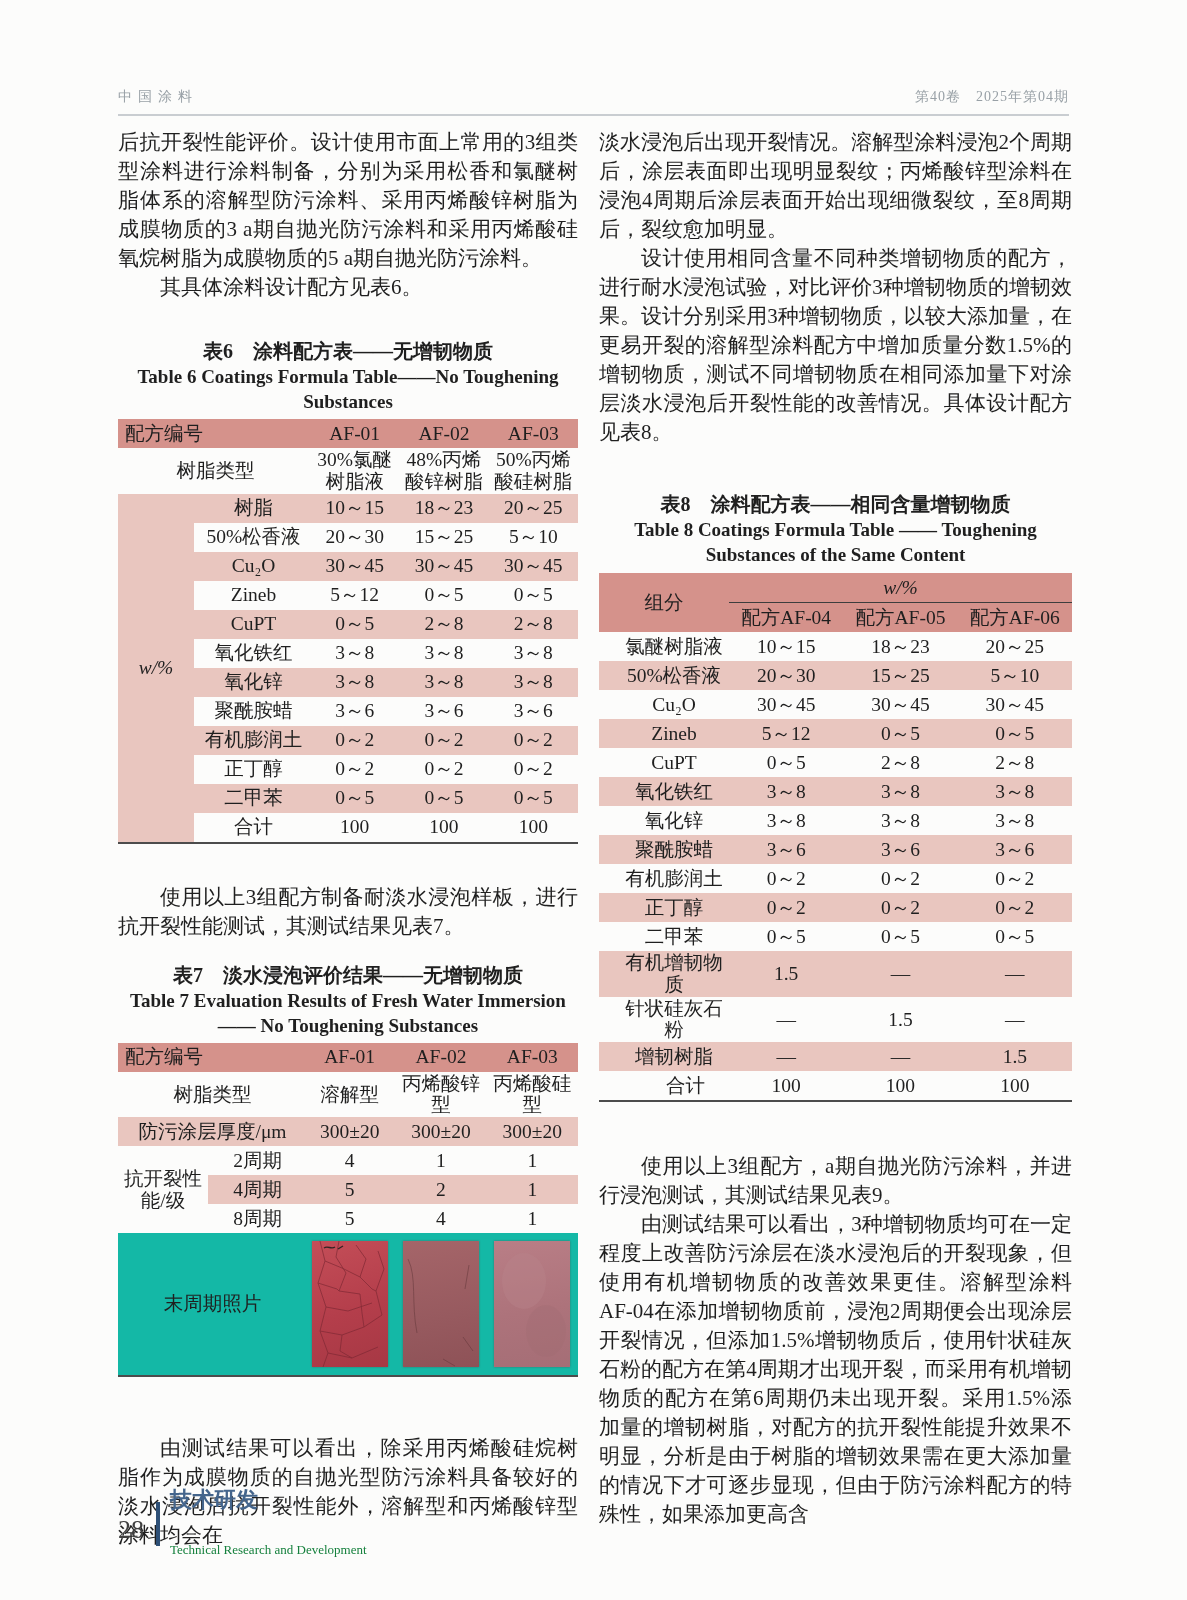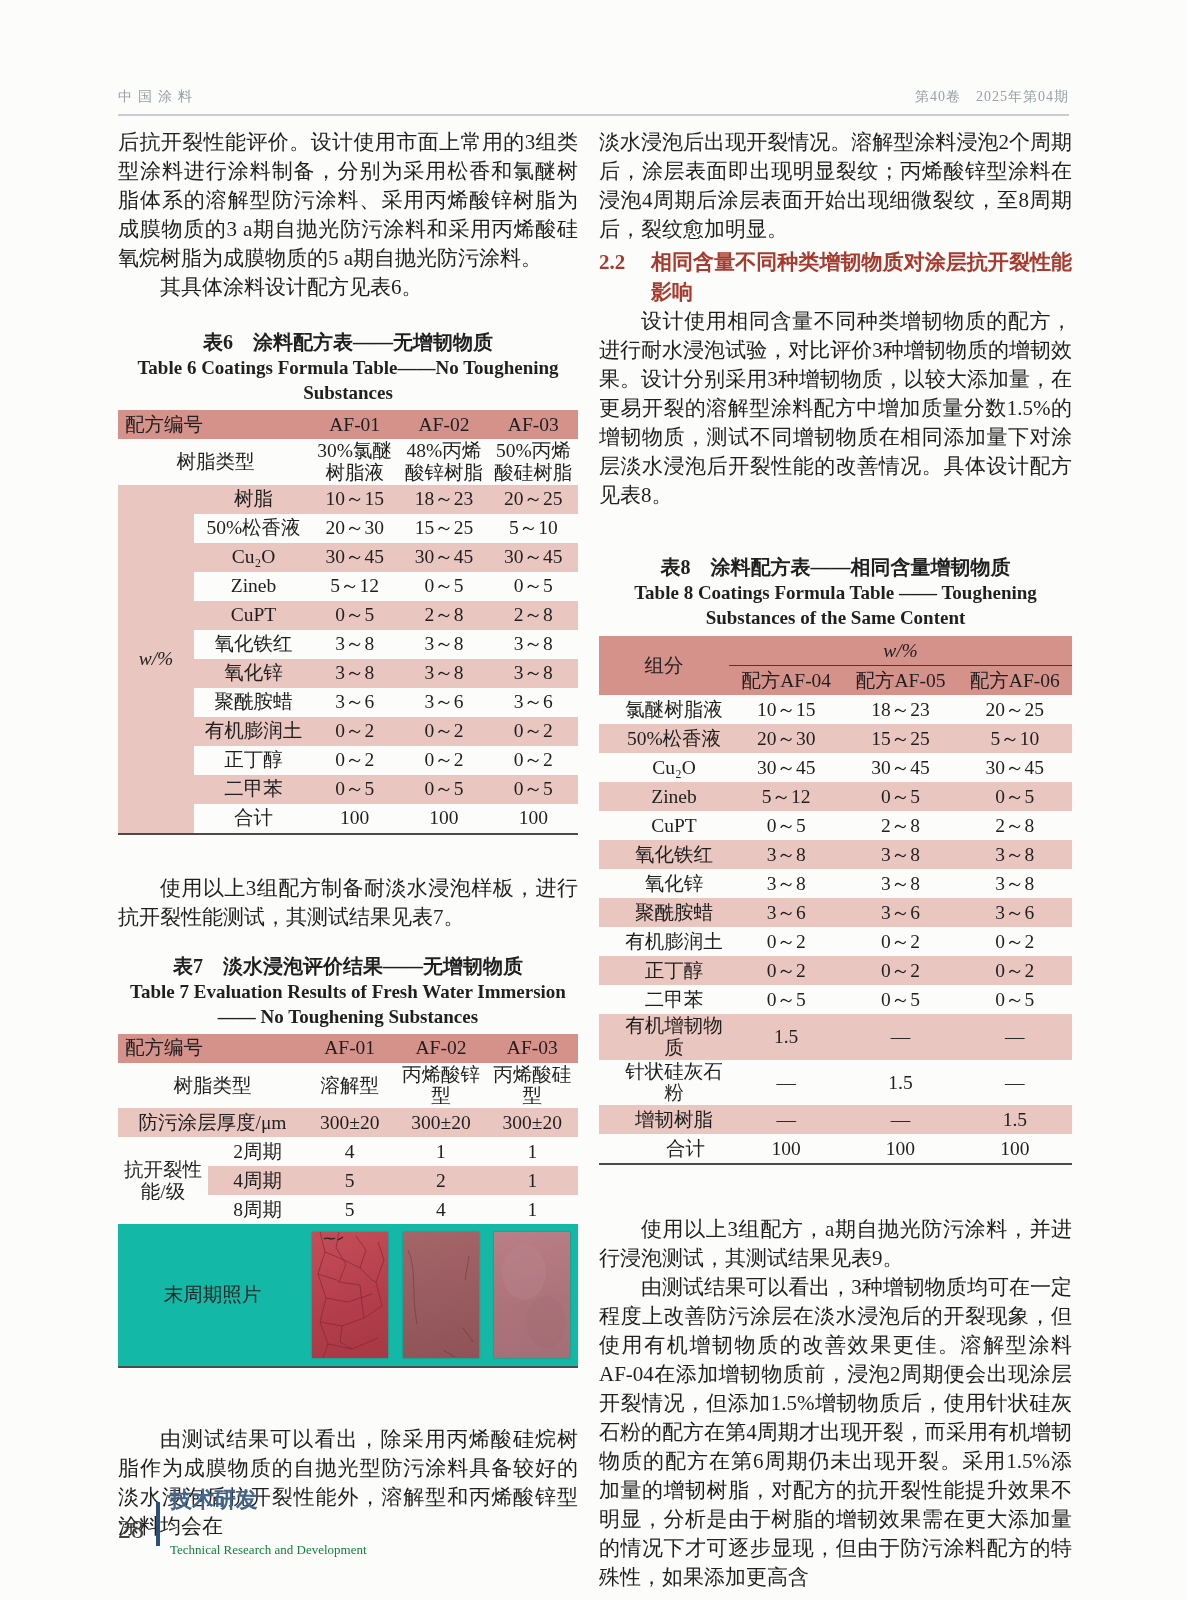--- a/index.html
+++ b/index.html
@@ -54,21 +54,21 @@
   .p2{background:linear-gradient(170deg,#a56569 0%,#975a5f 60%,#8e5257 100%);}
   .p3{background:linear-gradient(170deg,#b97e86 0%,#ad737b 55%,#a56e76 100%);}
   
   .page-foot{position:absolute;left:118px;top:1488px;display:flex;align-items:center;}
   .pageno{color:#404040;font-size:26px;margin-right:12px;line-height:1;position:relative;top:6px;}
   .foot-bar{width:4px;height:44px;background:#2e5077;margin-right:10px;}
   .foot-right{display:flex;flex-direction:column;justify-content:flex-end;gap:29px;}
   .dept-zh{color:#44658c;font-weight:bold;font-size:22px;line-height:24px;}
   .dept-en{color:#15803d;font-size:13px;line-height:18px;}
   
-  .mt-cap6{margin-top:27px;margin-bottom:5px;}
+  .mt-cap6{margin-top:36px;margin-bottom:5px;}
   .mt-p3{margin-top:39px;}
   .mt-cap7{margin-top:21px;margin-bottom:5px;}
   .mt-p4{margin-top:57px;}
   .mt-cap8{margin-top:44px;margin-bottom:6px;}
   .mt-p5{margin-top:50px;}
 </style>
 </head>
 <body>
 
 <div class="page">
@@ -303,24 +303,20 @@
         </tbody>
       </table>
 
       <p class="para indent mt-p4">由测试结果可以看出，除采用丙烯酸硅烷树脂作为成膜物质的自抛光型防污涂料具备较好的淡水浸泡后抗开裂性能外，溶解型和丙烯酸锌型涂料均会在</p>
     </div>
 
     <div class="col col-r">
 
       <p class="para">淡水浸泡后出现开裂情况。溶解型涂料浸泡2个周期后，涂层表面即出现明显裂纹；丙烯酸锌型涂料在浸泡4周期后涂层表面开始出现细微裂纹，至8周期后，裂纹愈加明显。</p>
 
-      <div class="sec-head">
-        <span class="sec-no">2.2</span>
-        <span class="sec-title">相同含量不同种类增韧物质对涂层抗开裂性能影响</span>
-      </div>
 
       <p class="para indent">设计使用相同含量不同种类增韧物质的配方，进行耐水浸泡试验，对比评价3种增韧物质的增韧效果。设计分别采用3种增韧物质，以较大添加量，在更易开裂的溶解型涂料配方中增加质量分数1.5%的增韧物质，测试不同增韧物质在相同添加量下对涂层淡水浸泡后开裂性能的改善情况。具体设计配方见表8。</p>
 
       <div class="tbl-caption mt-cap8">
         <div class="cap-zh">表8　涂料配方表——相同含量增韧物质</div>
         <div class="cap-en">Table 8   Coatings Formula Table —— Toughening</div>
         <div class="cap-en">Substances of the Same Content</div>
       </div>
 
       <table class="doc">

